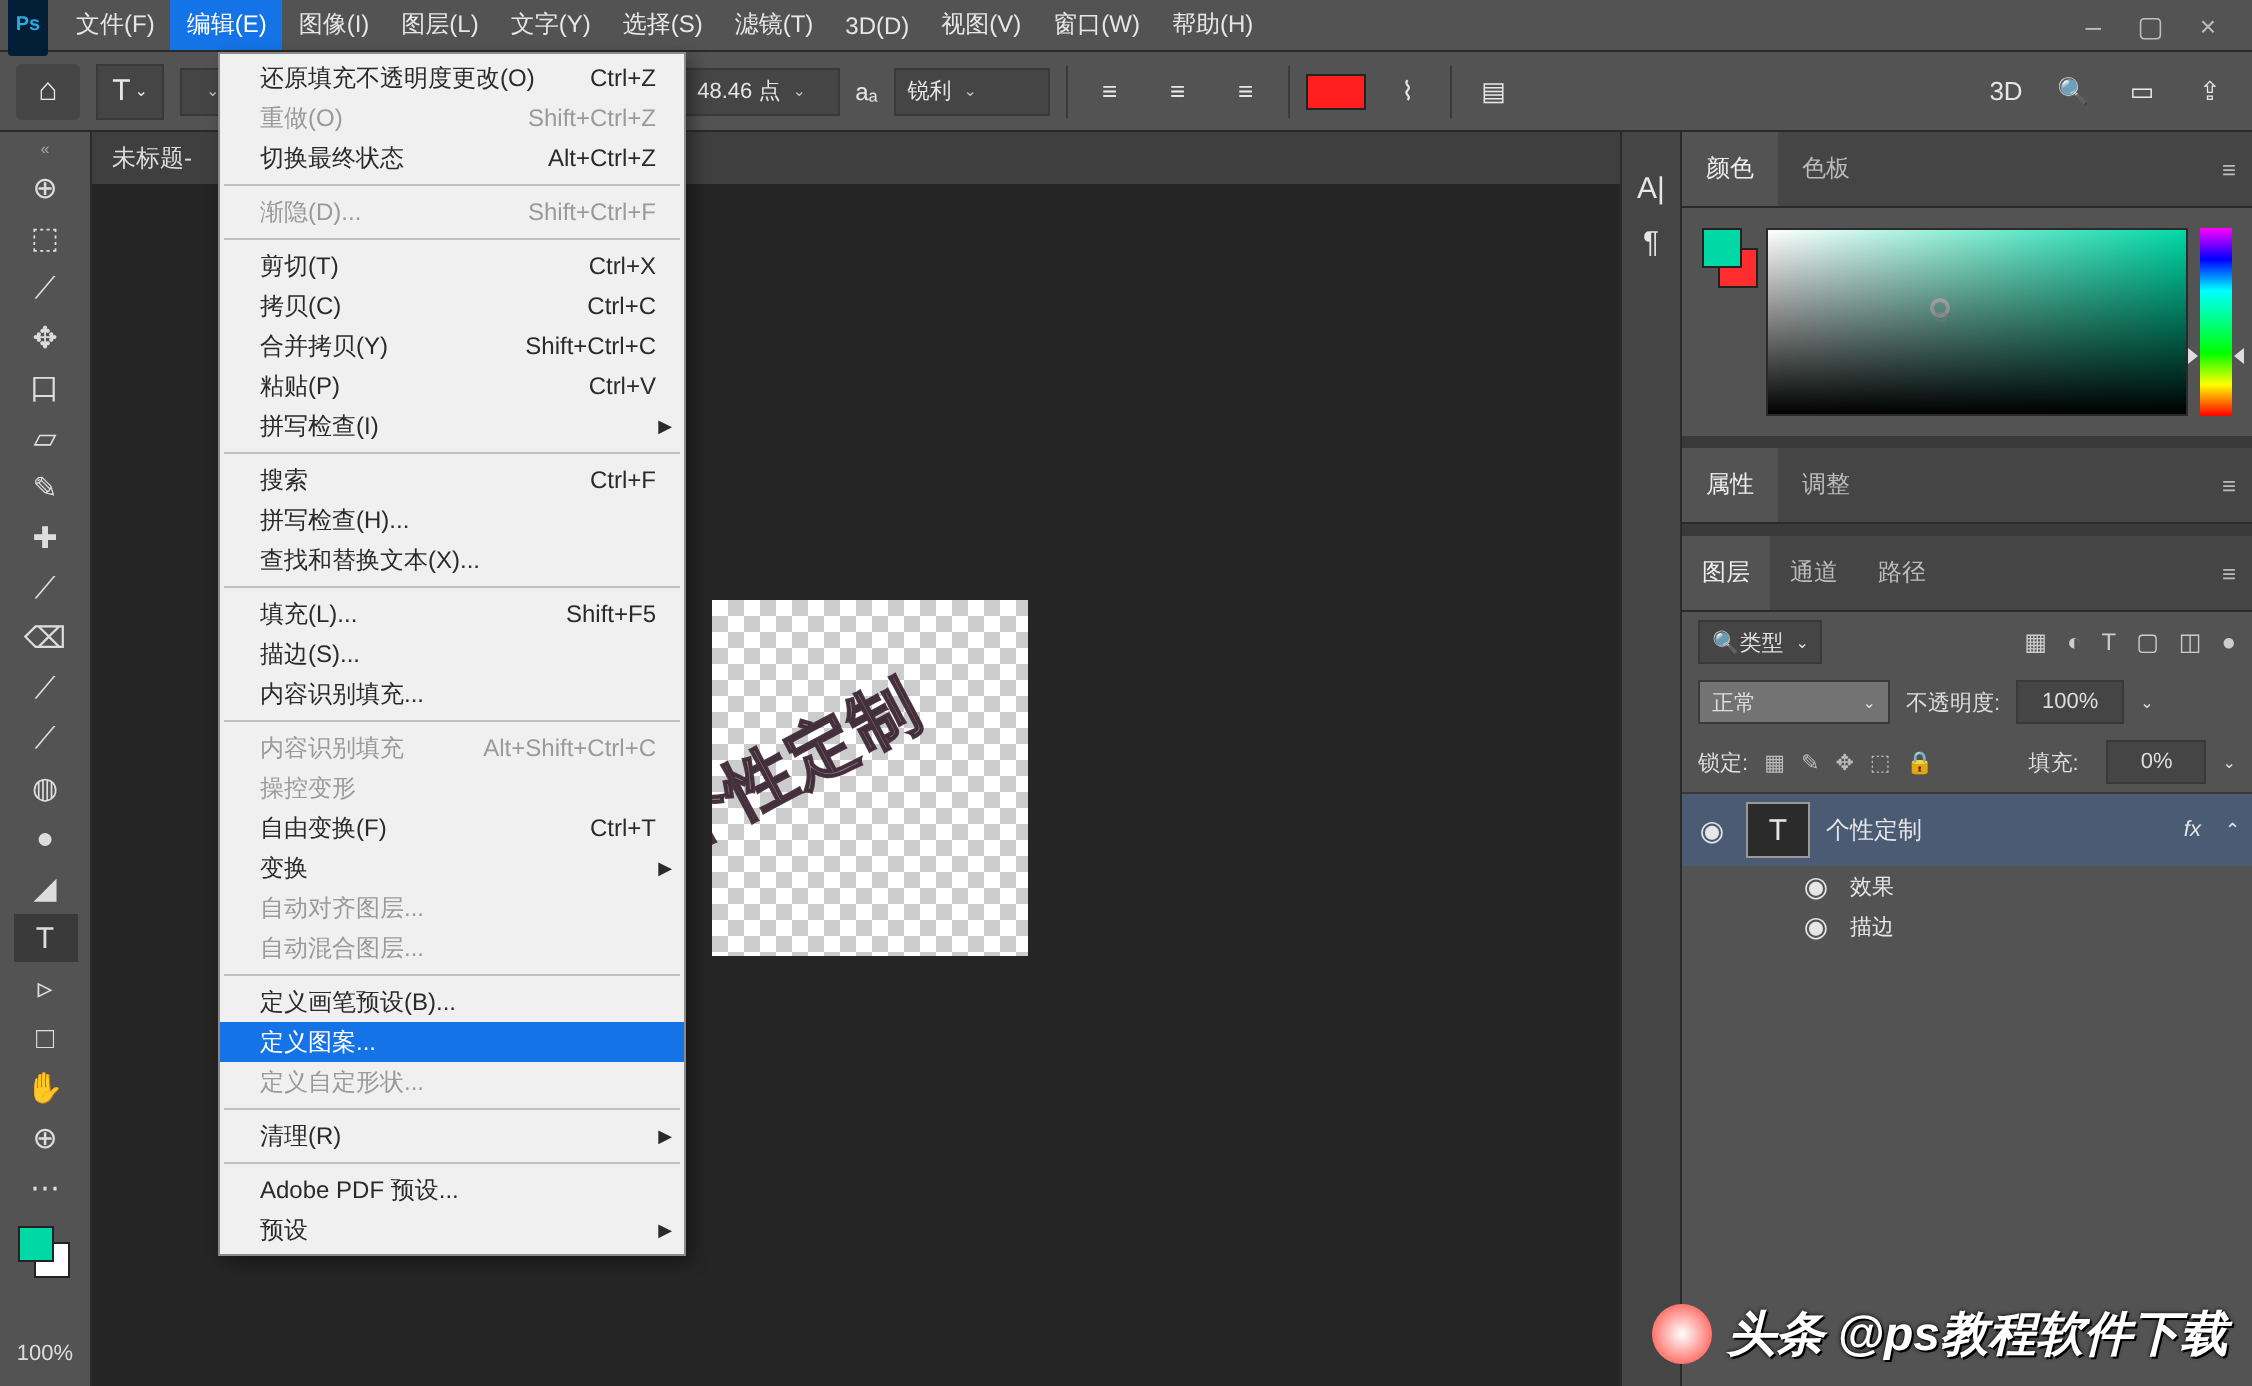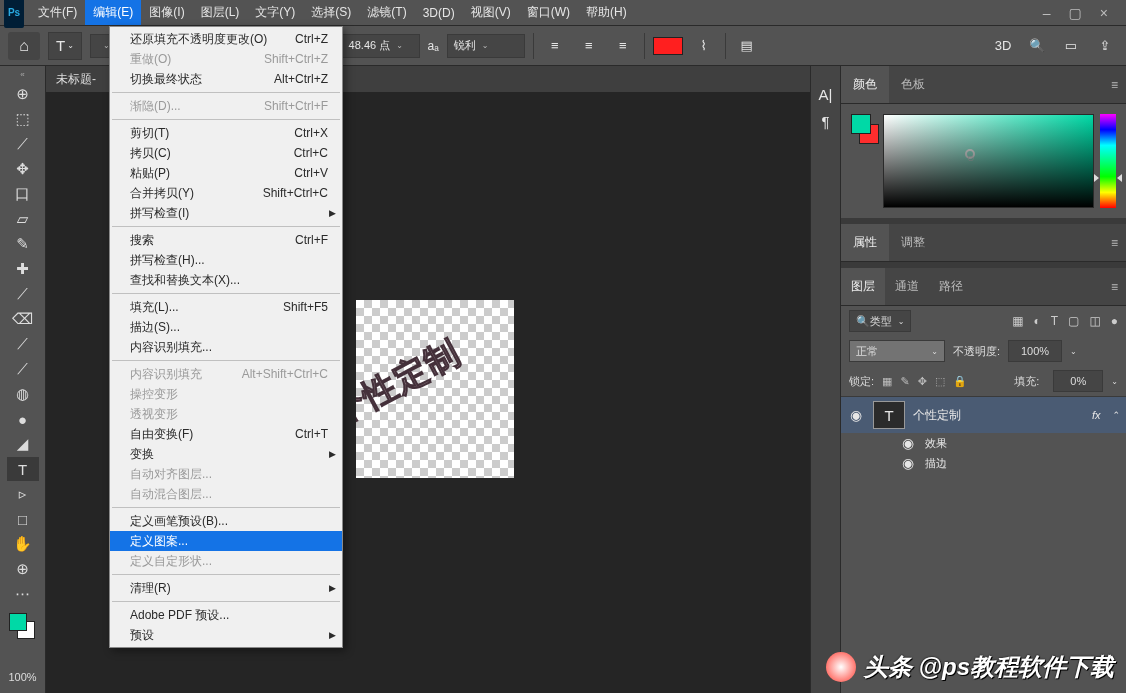--- a/index.html
+++ b/index.html
@@ -232,28 +232,28 @@
     <div class="dd-sep"></div>
     <div class="dd-row">
       <span>剪切(T)</span>
       <span class="shortcut">Ctrl+X</span>
     </div>
     <div class="dd-row">
       <span>拷贝(C)</span>
       <span class="shortcut">Ctrl+C</span>
     </div>
     <div class="dd-row">
+      <span>合并拷贝(Y)</span>
+      <span class="shortcut">Shift+Ctrl+C</span>
+    </div>
+    <div class="dd-row">
       <span>粘贴(P)</span>
       <span class="shortcut">Ctrl+V</span>
     </div>
     <div class="dd-row">
-      <span>合并拷贝(Y)</span>
-      <span class="shortcut">Shift+Ctrl+C</span>
-    </div>
-    <div class="dd-row">
       <span>拼写检查(I)</span>
       <span class="sub-arrow">▶</span>
     </div>
     <div class="dd-sep"></div>
     <div class="dd-row">
       <span>搜索</span>
       <span class="shortcut">Ctrl+F</span>
     </div>
     <div class="dd-row">
       <span>拼写检查(H)...</span>
@@ -272,23 +272,20 @@
     <div class="dd-row">
       <span>内容识别填充...</span>
     </div>
     <div class="dd-sep"></div>
     <div class="dd-row disabled">
       <span>内容识别填充</span>
       <span class="shortcut">Alt+Shift+Ctrl+C</span>
     </div>
     <div class="dd-row disabled">
       <span>操控变形</span>
-    </div>
-    <div class="dd-row disabled">
-      <span>透视变形</span>
     </div>
     <div class="dd-row">
       <span>自由变换(F)</span>
       <span class="shortcut">Ctrl+T</span>
     </div>
     <div class="dd-row">
       <span>变换</span>
       <span class="sub-arrow">▶</span>
     </div>
     <div class="dd-row disabled">

